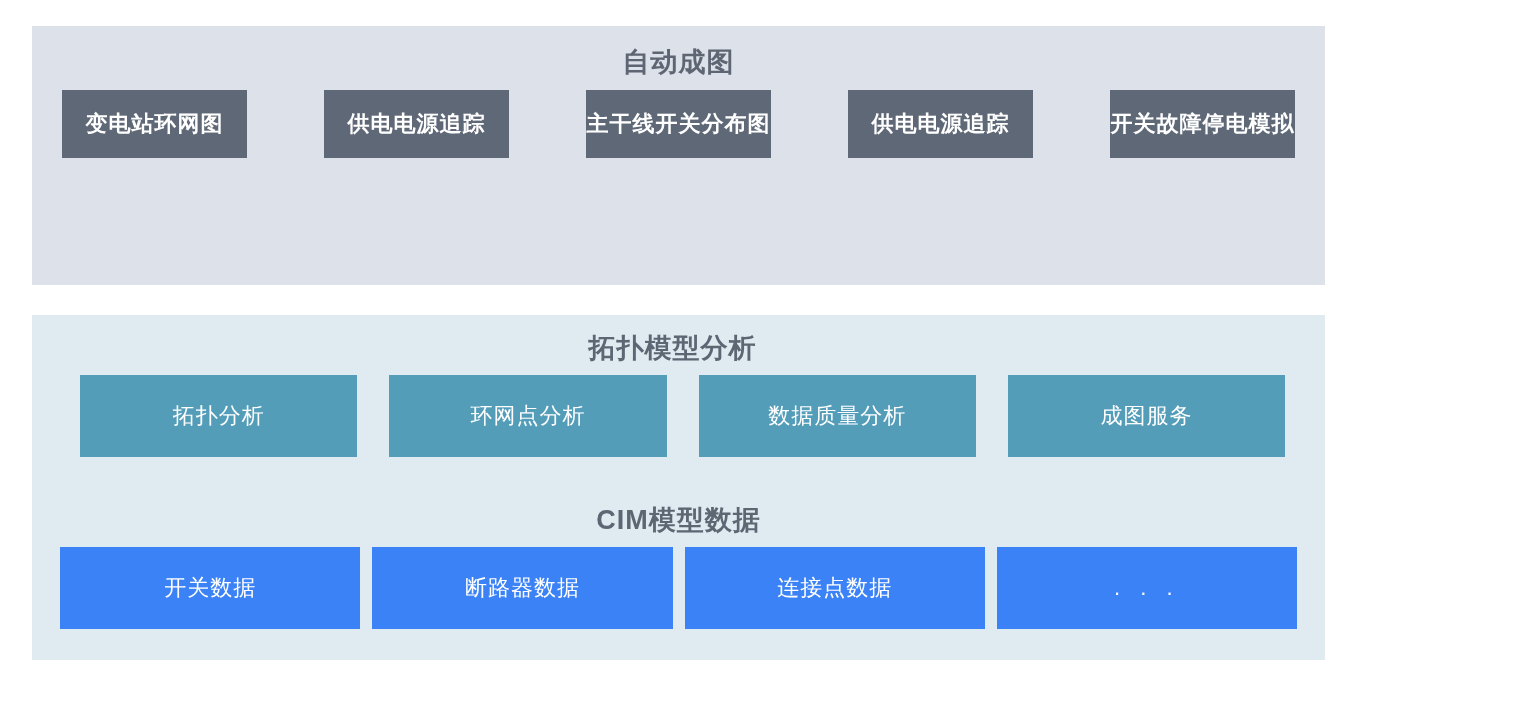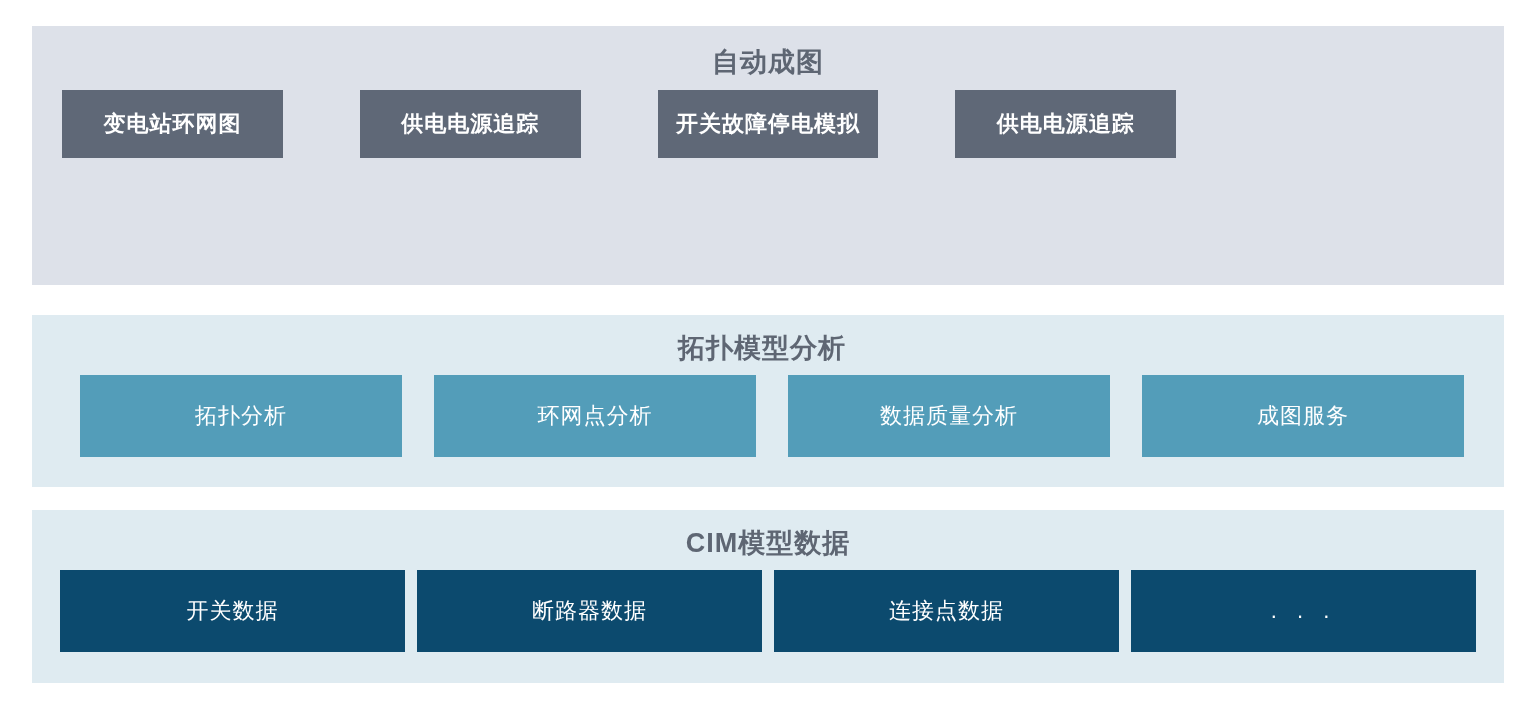--- a/index.html
+++ b/index.html
@@ -16,21 +16,21 @@
 
   #stack {
     position: absolute;
     left: 32px;
     top: 26px;
     width: 1458px;
   }
 
   .panel {
     box-sizing: border-box;
-    width: 1472px;
+    width: 1293px;
   }
 
   
   .panel-auto {
     background: #dde1e9;
     height: 259px;
     padding: 16px 30px 20px 30px;
   }
   .panel-auto .panel-title {
     color: #5e6673;
@@ -92,34 +92,33 @@
     font-weight: normal;
     letter-spacing: 1px;
     user-select: none;
     margin-left: 20px;
   }
 
   
   .panel-cim {
     background: #dfebf1;
     height: 173px;
-    margin-top: 23px;
     padding: 14px 28px 12px 28px;
   }
   .panel-cim .panel-title {
     color: #5e6673;
     font-size: 27px;
     font-weight: bold;
     text-align: center;
     line-height: 38px;
     letter-spacing: 1px;
     height: 46px;
   }
   .tile-blue {
-    background: #0c4a6e;
+    background: #3b82f6;
     color: #ffffff;
     height: 82px;
     display: flex;
     align-items: center;
     justify-content: center;
     font-size: 22px;
     font-weight: normal;
     letter-spacing: 1px;
     user-select: none;
   }
@@ -131,22 +130,23 @@
 </head>
 <body>
 
 <div id="stack">
 
   <div class="panel panel-auto">
     <div class="panel-title">自动成图</div>
     <div class="grid-auto">
       <div class="tile-dark">变电站环网图</div>
       <div class="tile-dark">供电电源追踪</div>
+      <div class="tile-dark">主干线开关分布图</div>
+      <div class="tile-dark">供电电源追踪</div>
       <div class="tile-dark">开关故障停电模拟</div>
-      <div class="tile-dark">供电电源追踪</div>
     </div>
   </div>
 
   <div class="panel panel-topo">
     <div class="panel-title">拓扑模型分析</div>
     <div class="grid-4">
       <div class="tile-teal">拓扑分析</div>
       <div class="tile-teal">环网点分析</div>
       <div class="tile-teal">数据质量分析</div>
       <div class="tile-teal">成图服务</div>

